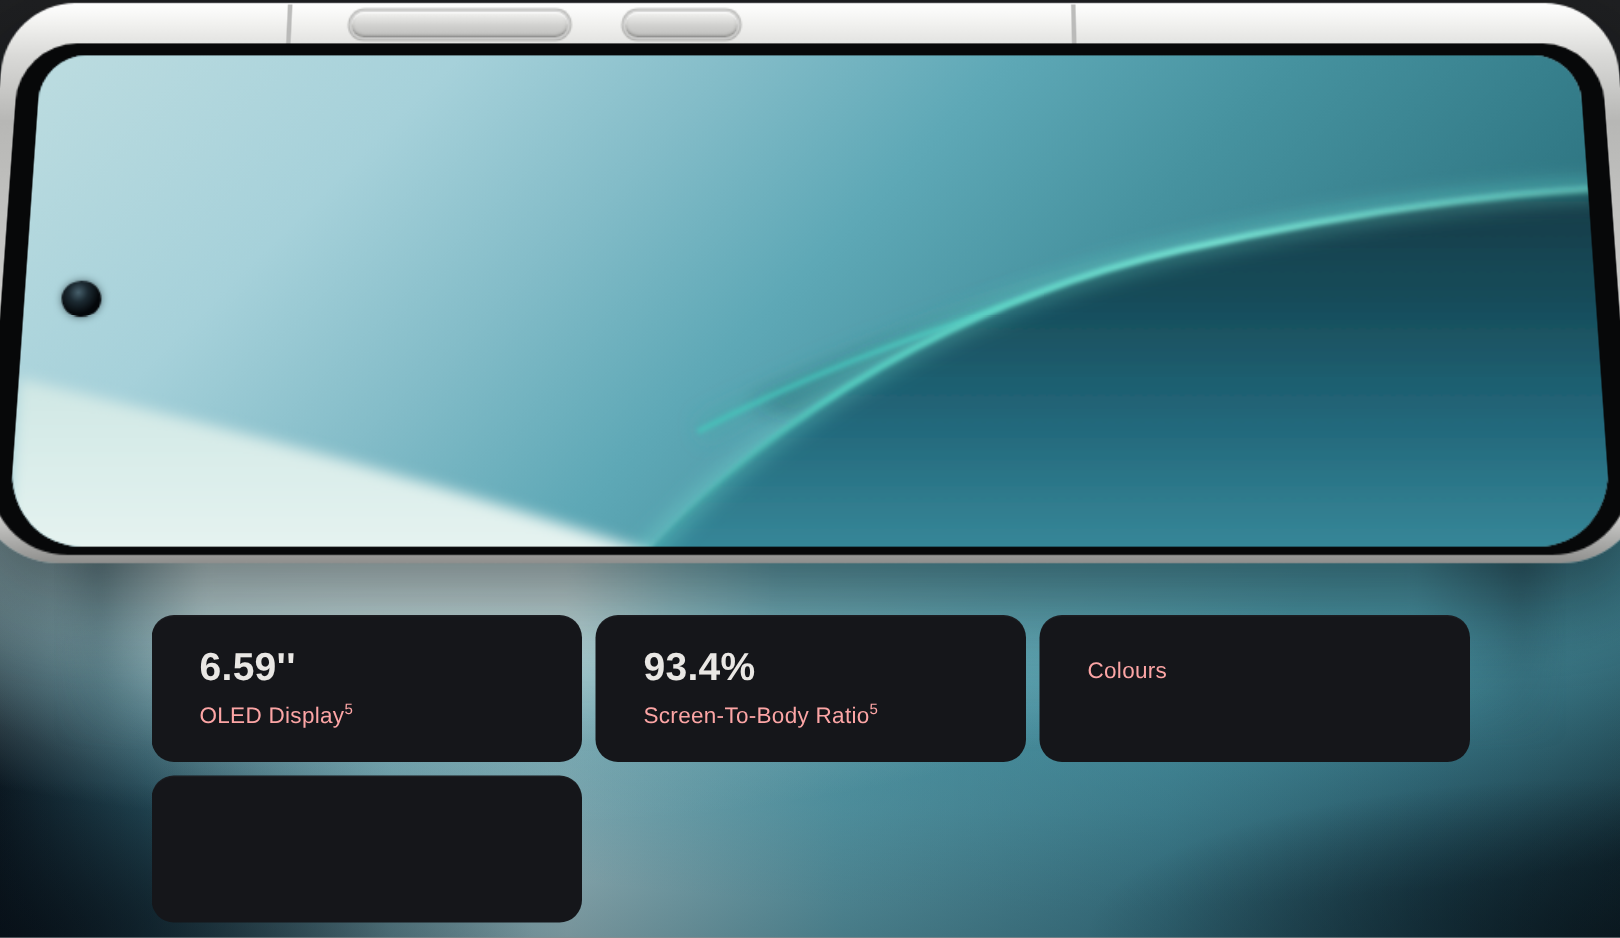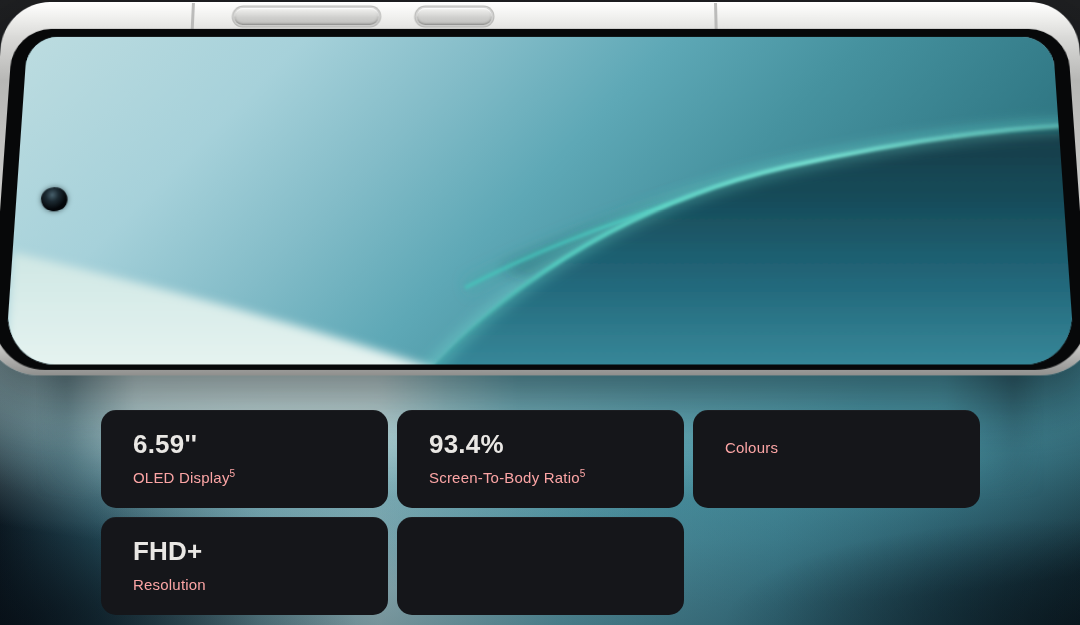--- a/index.html
+++ b/index.html
@@ -157,18 +157,14 @@
       <div class="card-sub"><span>OLED Display</span><sup>5</sup></div>
     </div>
     <div class="card">
       <div class="card-title">93.4%</div>
       <div class="card-sub"><span>Screen-To-Body Ratio</span><sup>5</sup></div>
     </div>
     <div class="card">
       <div class="card-sub"><span>Colours</span><sup></sup></div>
     </div>
     <div class="card">
-      <div class="card-title">FHD+</div>
-      <div class="card-sub"><span>Resolution</span><sup></sup></div>
-    </div>
-    <div class="card">
     </div>
   </div>
 
 </body></html>

